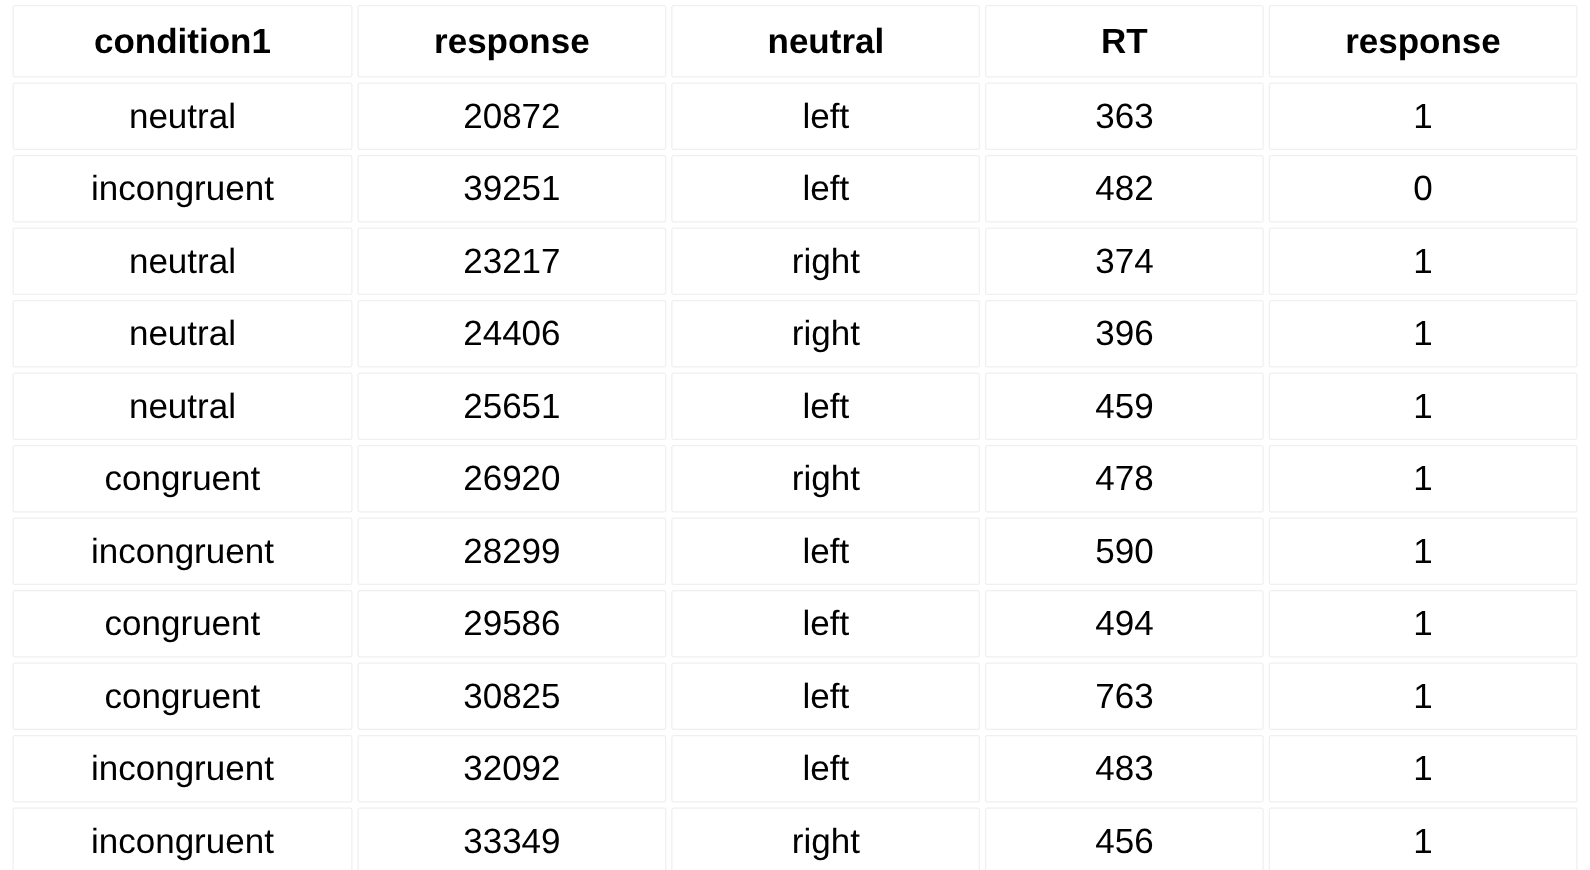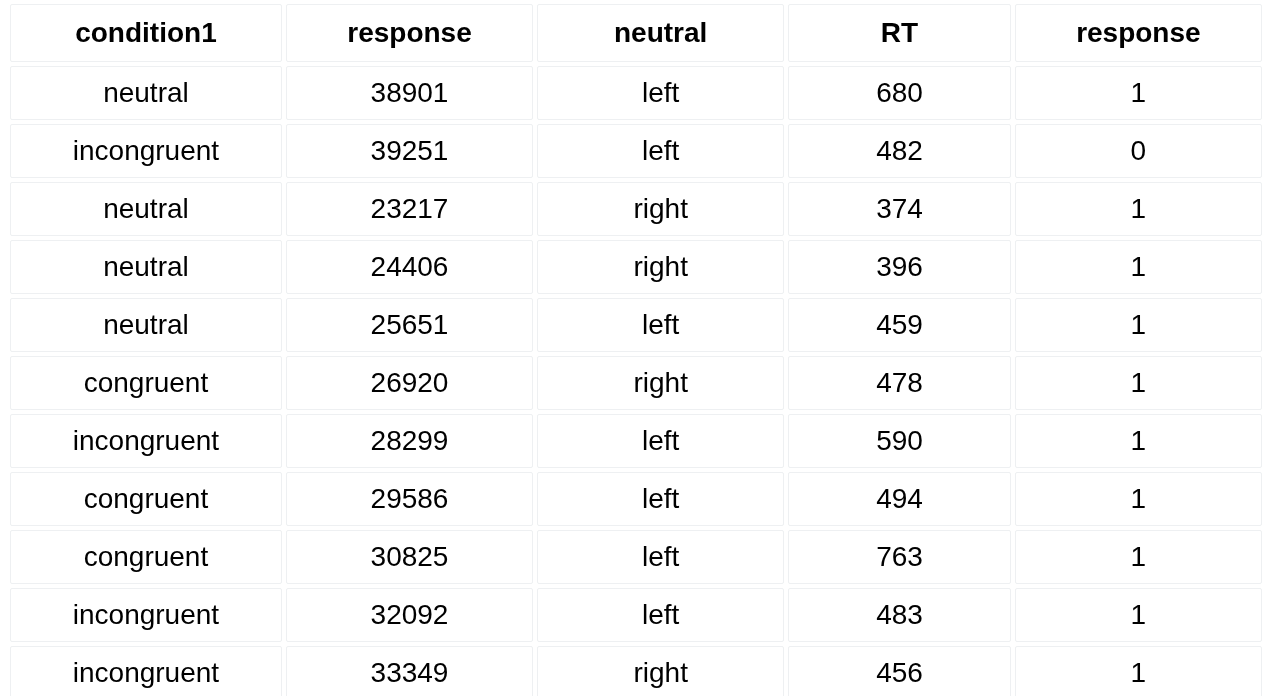--- a/index.html
+++ b/index.html
@@ -58,23 +58,23 @@
           <th>condition1</th>
           <th>response</th>
           <th>neutral</th>
           <th>RT</th>
           <th>response</th>
         </tr>
     </thead>
     <tbody id="body-rows">
         <tr>
           <td>neutral</td>
-          <td>38901</td>
+          <td>20872</td>
           <td>left</td>
-          <td>680</td>
+          <td>363</td>
           <td>1</td>
         </tr>
         <tr>
           <td>incongruent</td>
           <td>39251</td>
           <td>left</td>
           <td>482</td>
           <td>0</td>
         </tr>
         <tr>

